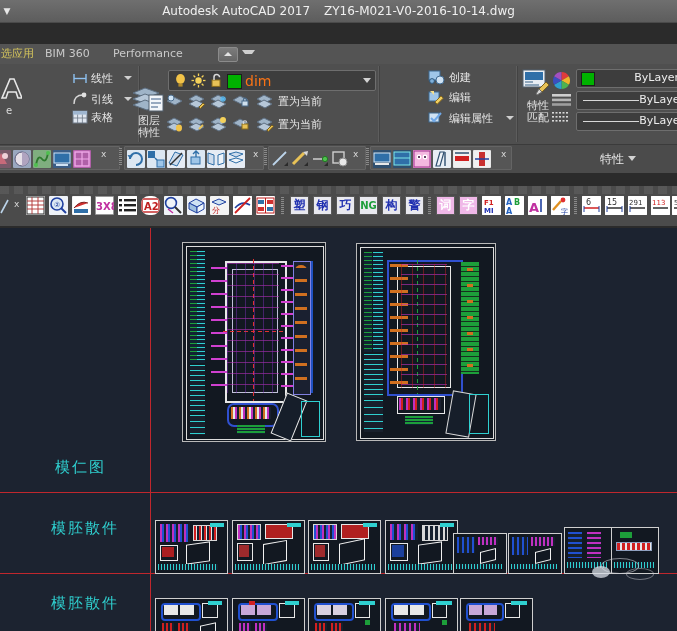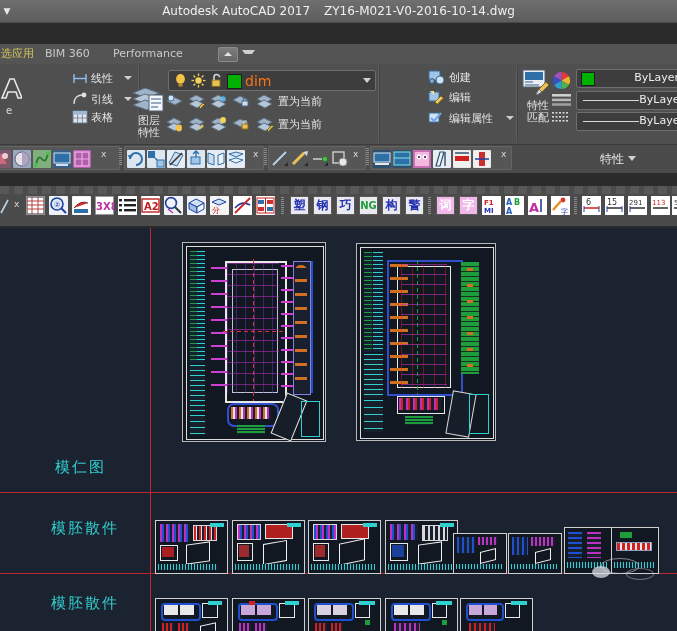--- a/index.html
+++ b/index.html
@@ -613,21 +613,21 @@
           <g fill="#202020">
             <rect x="1" y="3" width="3" height="2.4"></rect>
             <rect x="1" y="8" width="3" height="2.4"></rect>
             <rect x="1" y="13" width="3" height="2.4"></rect>
             <rect x="6" y="3" width="12" height="2.4"></rect>
             <rect x="6" y="8" width="12" height="2.4"></rect>
             <rect x="6" y="13" width="12" height="2.4"></rect>
           </g>
         </svg>
     </div>
-    <div class="tbi" style="left:141px;top:10px;width:19px;height:19px;background:#fff;">
+    <div class="tbi" style="left:141px;top:10px;width:19px;height:19px;background:#fff;border-radius:8px;">
       <svg width="19" height="19" viewBox="0 0 19 19">
           <rect x="1" y="3" width="17" height="13" fill="#fff" stroke="#c02020" stroke-width="1.4"></rect>
           <text x="3" y="14" font-size="10" font-weight="bold" fill="#c02020">A2</text>
         </svg>
     </div>
     <div class="tbi" style="left:164px;top:10px;width:19px;height:19px;background:#f0f4f8;">
       <svg width="19" height="19" viewBox="0 0 19 19">
           <circle cx="7" cy="7" r="5.4" fill="none" stroke="#2040a0" stroke-width="1.6"></circle>
           <line x1="11" y1="11" x2="17" y2="17" stroke="#303030" stroke-width="2"></line>
           <path d="M4 13 L9 17" stroke="#c030a0" stroke-width="1.4"></path>

